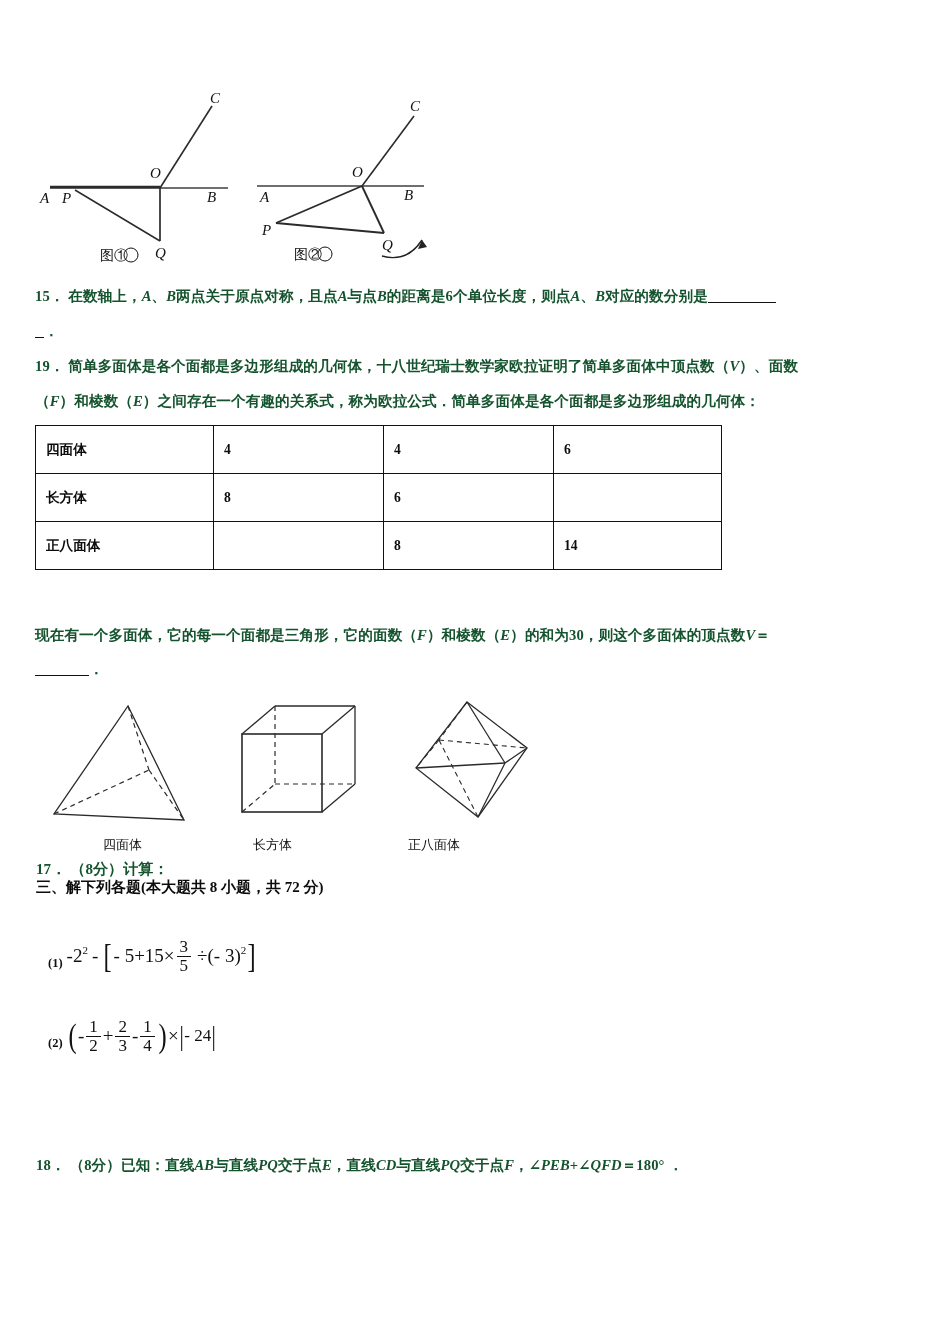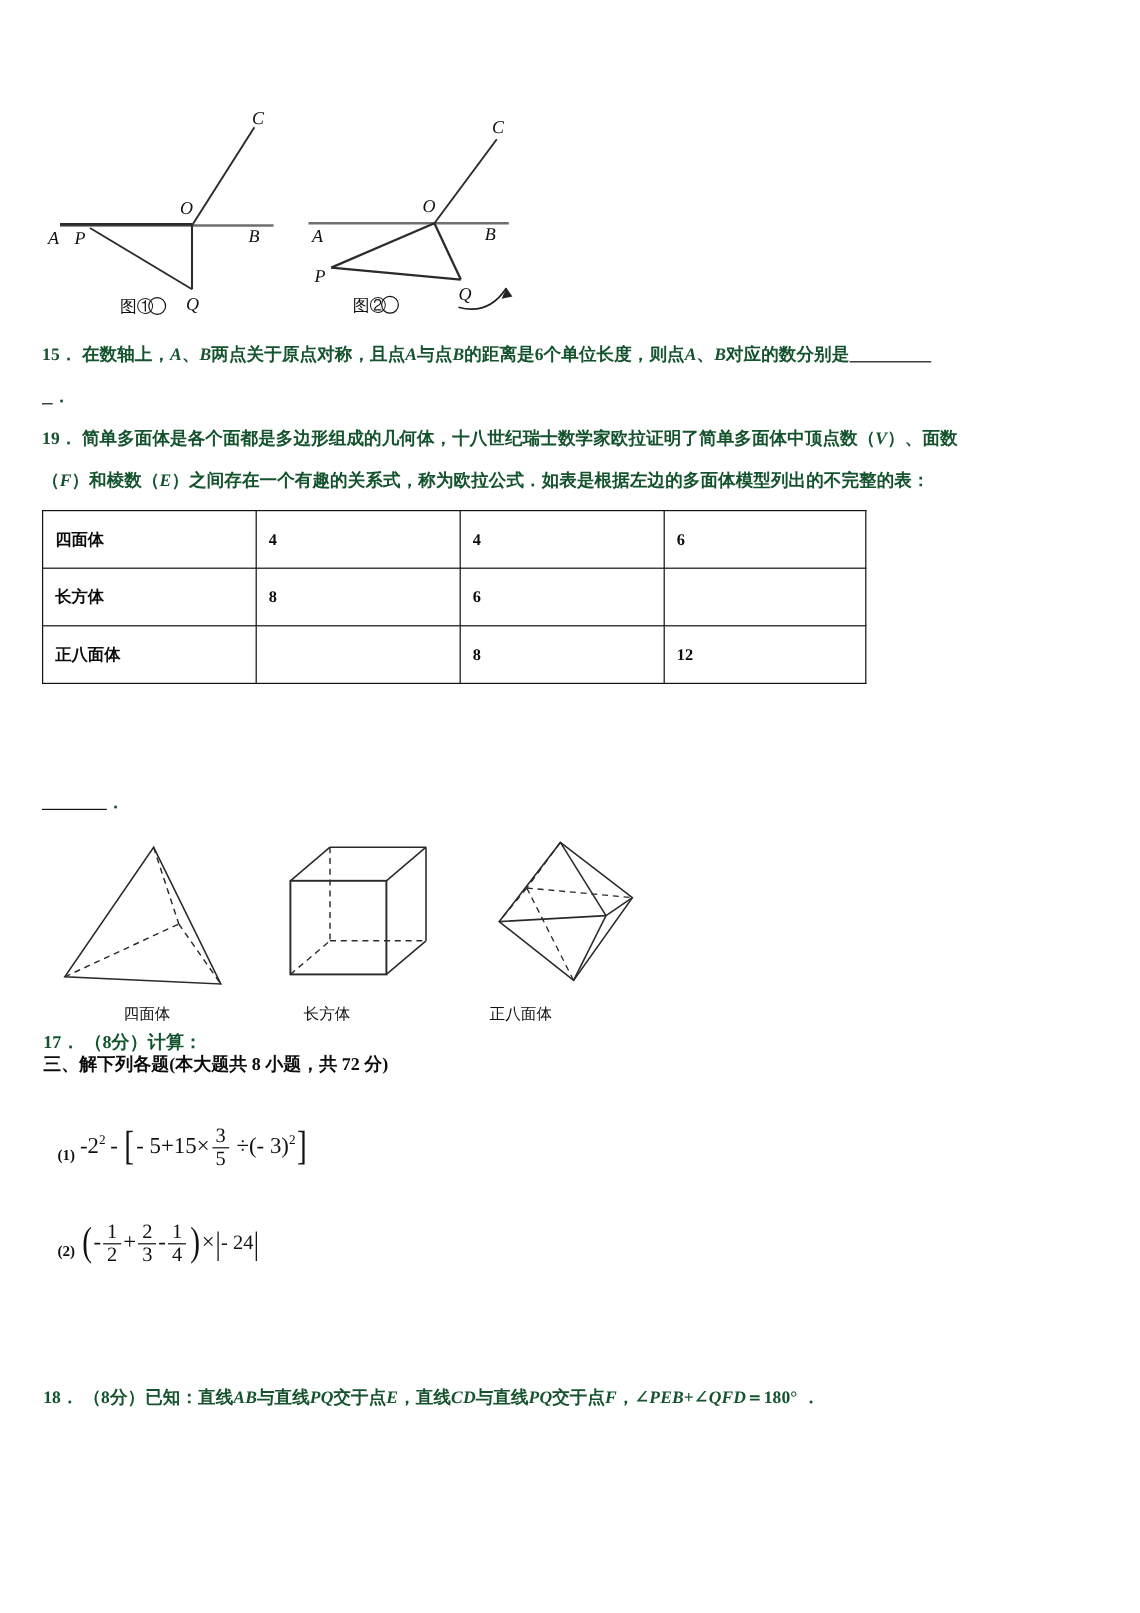--- a/index.html
+++ b/index.html
@@ -218,21 +218,21 @@
   </div>
   <div class="q-line" style="left:35px; top:322px;">
     <span class="blank-ul" style="width:9px;"></span><span>．</span>
   </div>
 
   <div class="q-line" style="left:35px; top:357px;">
     <span class="num">19．</span>
     <span>简单多面体是各个面都是多边形组成的几何体，十八世纪瑞士数学家欧拉证明了简单多面体中顶点数（</span><span class="it">V</span><span>）、面数</span>
   </div>
   <div class="q-line" style="left:35px; top:392px;">
-    <span>（</span><span class="it">F</span><span>）和棱数（</span><span class="it">E</span><span>）之间存在一个有趣的关系式，称为欧拉公式．如表是根据左边的多面体模型列出的不完整的表：</span>
+    <span>（</span><span class="it">F</span><span>）和棱数（</span><span class="it">E</span><span>）之间存在一个有趣的关系式，称为欧拉公式．简单多面体是各个面都是多边形组成的几何体：</span>
   </div>
 
   <table class="poly-table">
     <colgroup>
         <col class="c1">
         <col class="c2">
         <col class="c3">
         <col class="c4">
       </colgroup>
     <tbody>
@@ -245,25 +245,28 @@
       <tr>
         <td>长方体</td>
         <td>8</td>
         <td>6</td>
         <td></td>
       </tr>
       <tr>
         <td>正八面体</td>
         <td></td>
         <td>8</td>
-        <td>12</td>
+        <td>14</td>
       </tr>
     </tbody>
   </table>
 
+  <div class="q-line" style="left:35px; top:626px;">
+    <span>现在有一个多面体，它的每一个面都是三角形，它的面数（</span><span class="it">F</span><span>）和棱数（</span><span class="it">E</span><span>）的和为</span><span>30</span><span>，则这个多面体的顶点数</span><span class="it">V</span><span>＝</span>
+  </div>
   <div class="q-line" style="left:35px; top:660px;">
     <span class="blank-ul" style="width:54px;"></span><span>．</span>
   </div>
 
   <div class="solids">
     <svg width="500" height="165" viewBox="0 0 500 165">
 
       <g>
         <polygon points="96,14 152,128 22,122" fill="none" stroke="#2a2a2a" stroke-width="1.3"></polygon>
         <line x1="22" y1="122" x2="117" y2="78" stroke="#2a2a2a" stroke-width="1.2" stroke-dasharray="5,4"></line>

